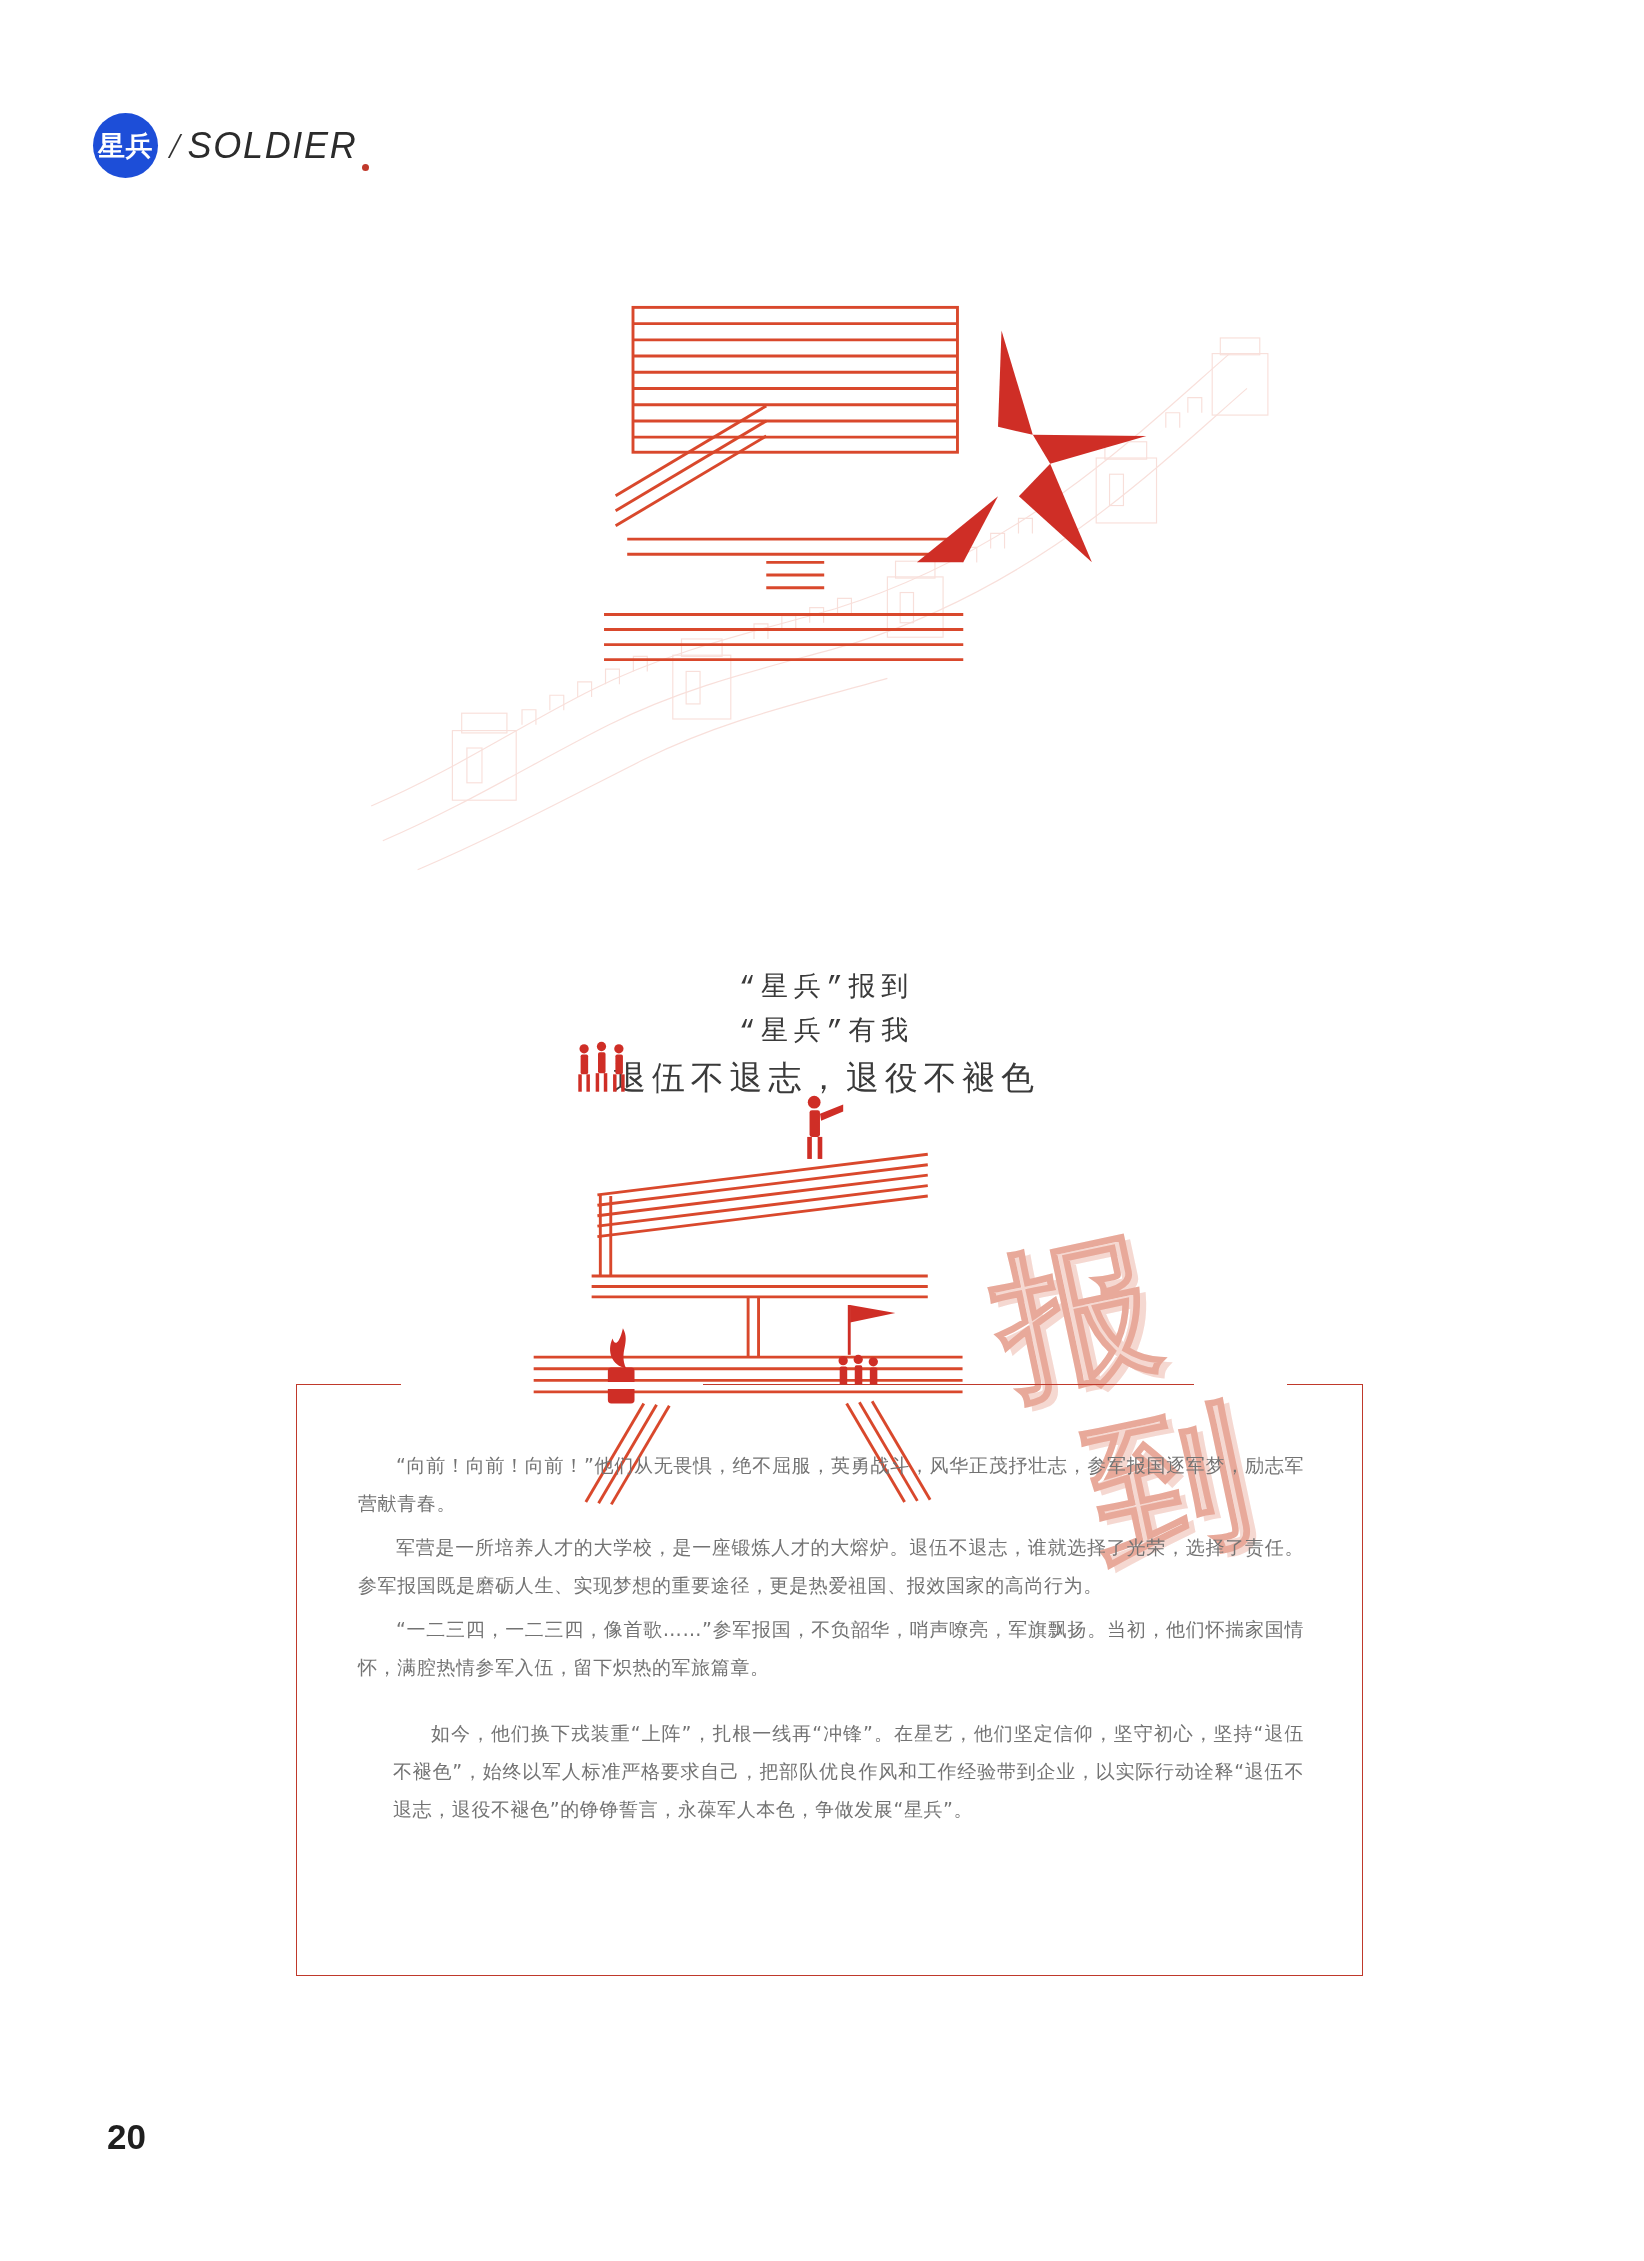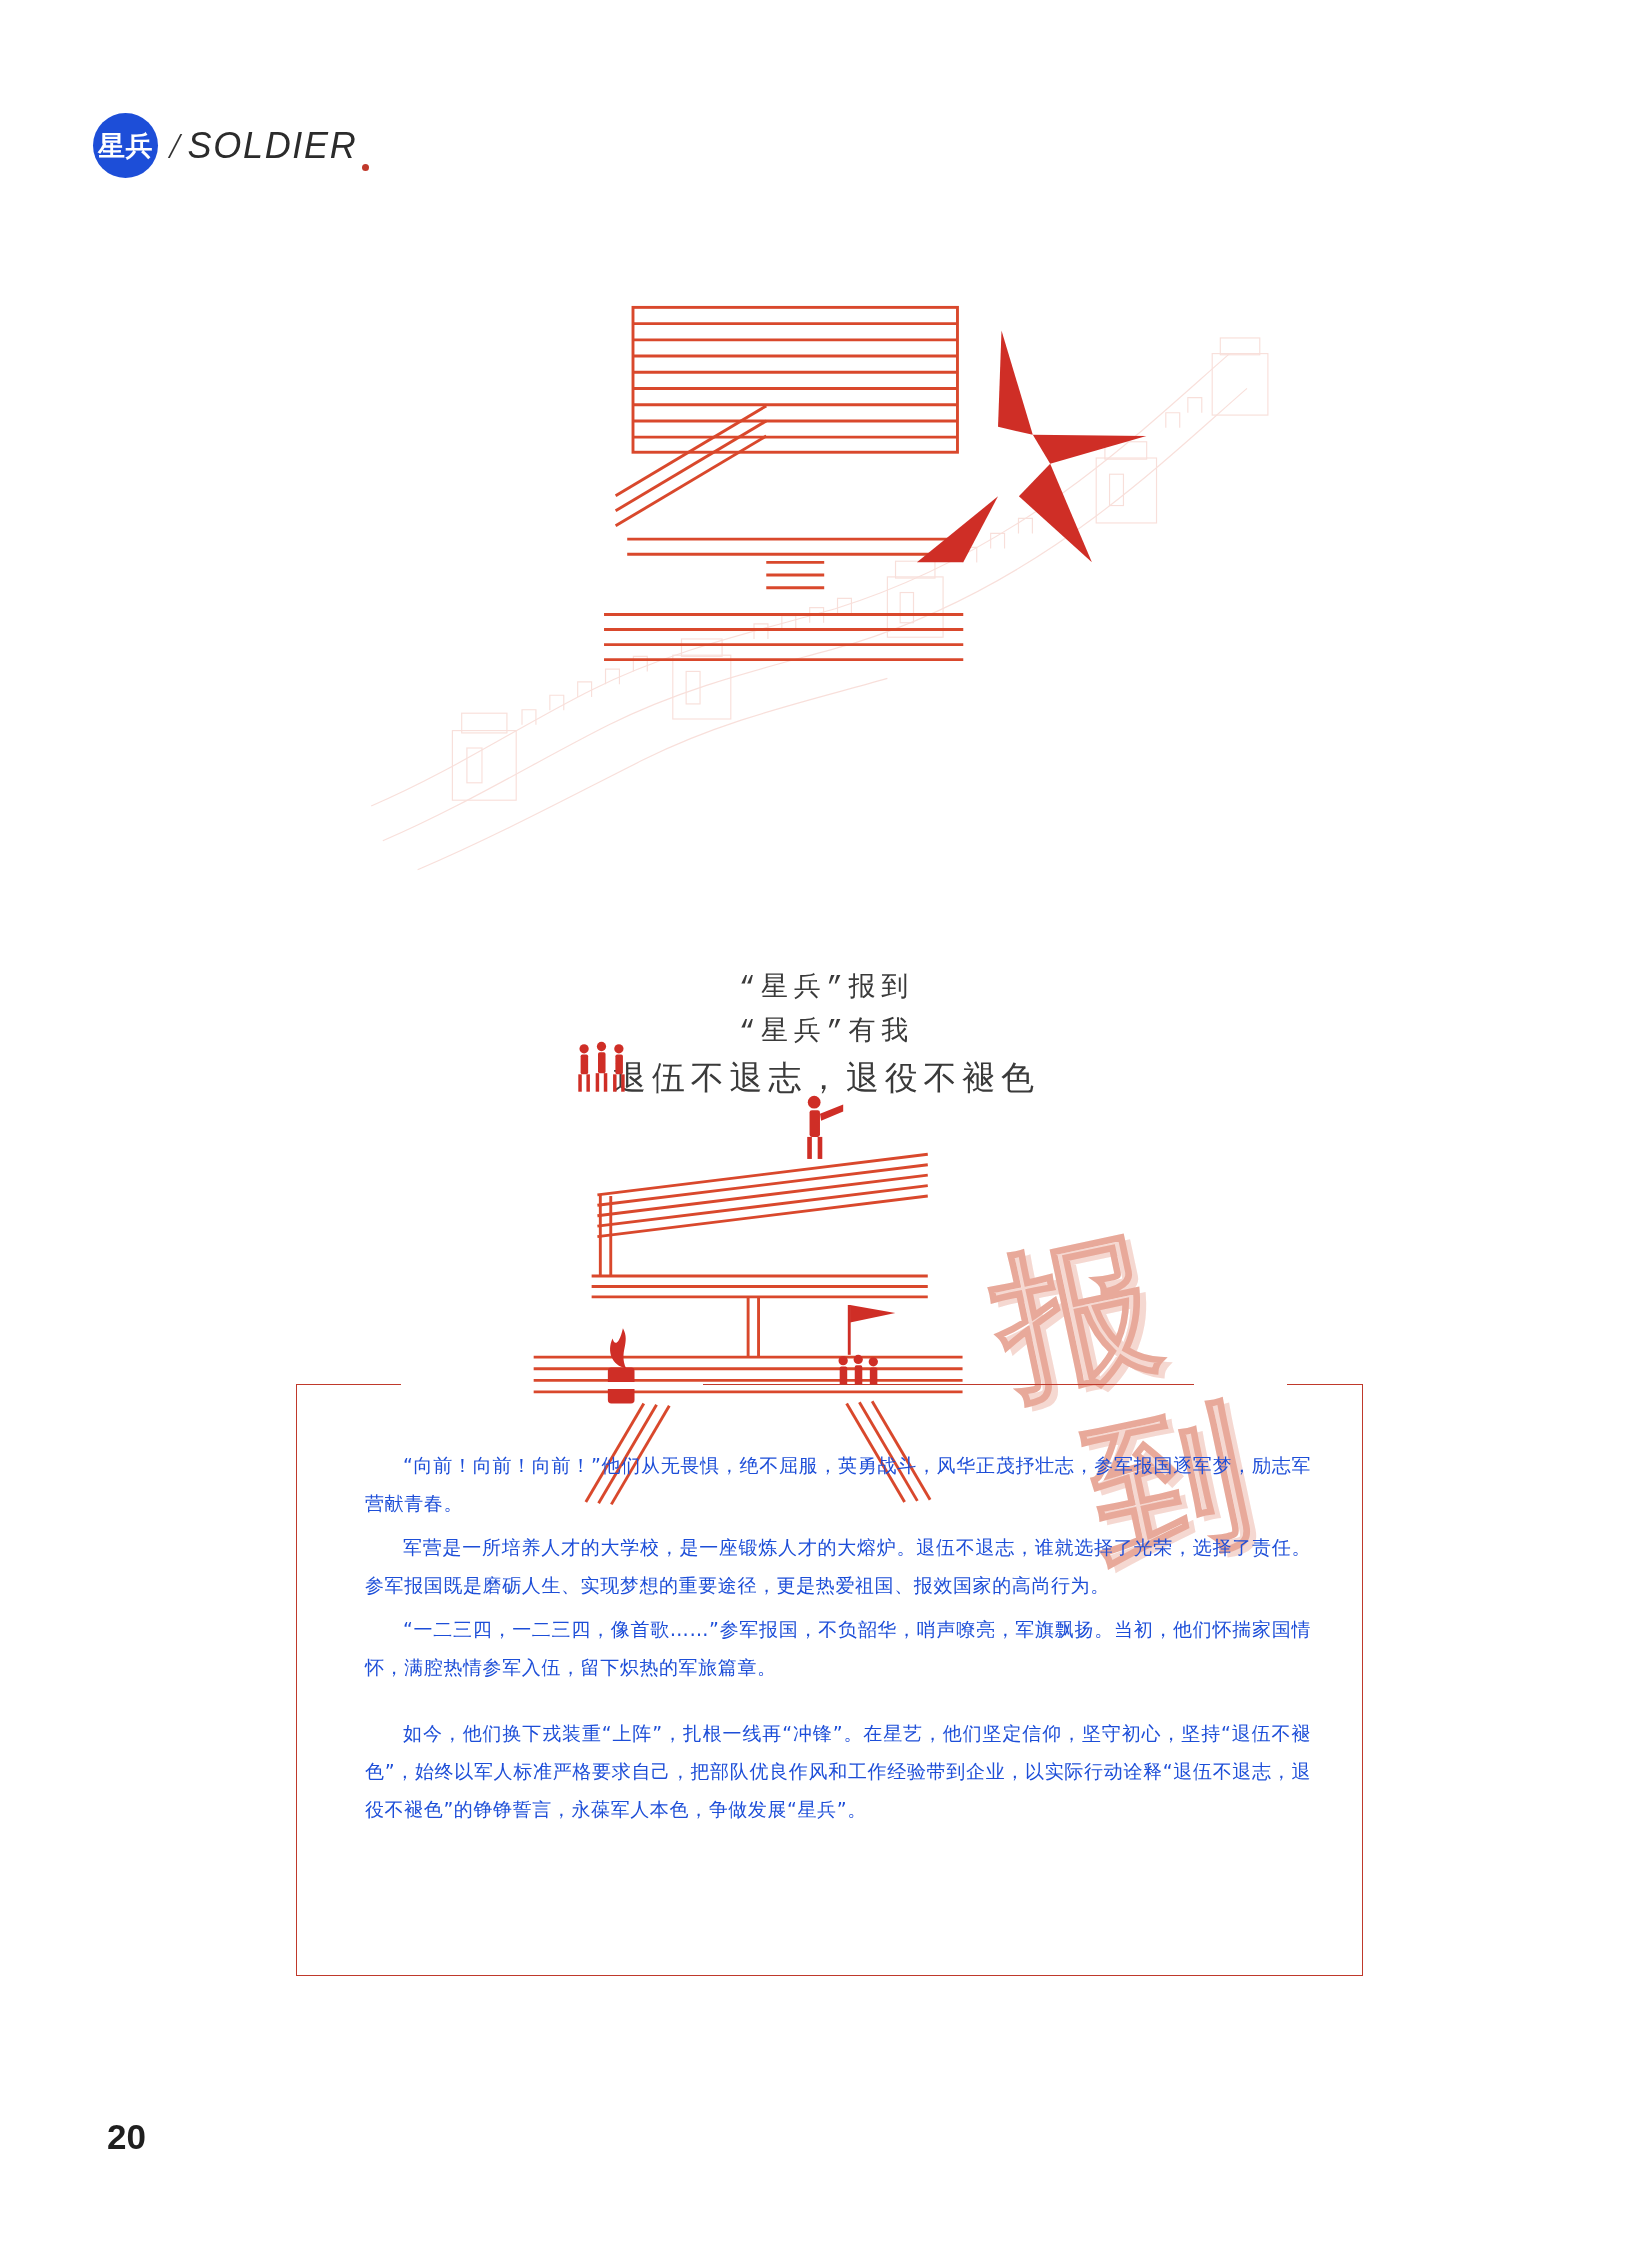--- a/index.html
+++ b/index.html
@@ -139,35 +139,35 @@
     height: 7px;
   }
   .panel::after { 
     right: 75px;
     top: -3.5px;
     width: 93px;
     height: 7px;
   }
   .panel-inner {
     position: absolute;
-    left: 68px;
+    left: 61px;
     top: 61px;
     width: 946px;
-    color: #1d4ed8;
+    color: #737373;
     font-family: "DejaVu Sans", sans-serif;
     font-size: 19px;
     line-height: 2.0;
     letter-spacing: 0.6px;
     text-align: justify;
   }
   .panel-inner p {
     margin: 0 0 5.8px 0;
     text-indent: 38px;
   }
-  .panel-inner p.gap { margin-top: 28px; }
+  .panel-inner p.gap { margin-top: 28px; margin-left: 35px; }
 
   
   .page-number {
     position: absolute;
     left: 107px;
     top: 2117px;
     font-size: 35px;
     color: #1f1f1f;
     font-family: "Liberation Sans", sans-serif;
     font-weight: 700;

